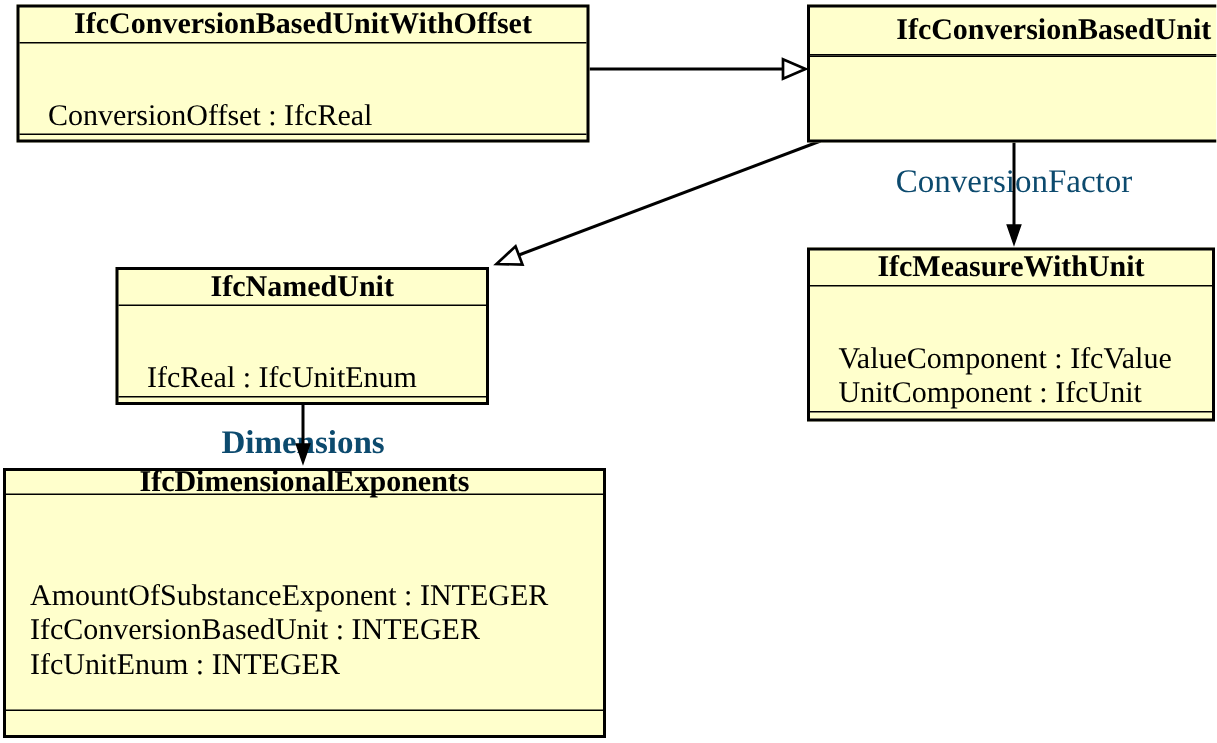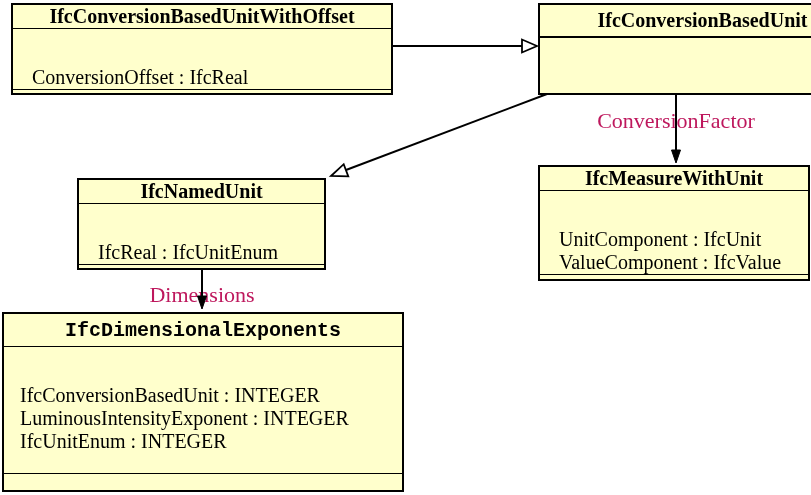--- a/index.html
+++ b/index.html
@@ -39,59 +39,59 @@
     justify-content: center;
     font-weight: bold;
     font-size: 20px;
     white-space: nowrap;
   }
   .cls-attrs {
     box-sizing: border-box;
     flex: 1 1 auto;
     display: flex;
     flex-direction: column;
-    justify-content: flex-start;
+    justify-content: center;
     padding-left: 19px;
     font-size: 20px;
     line-height: 23px;
     margin-top: 37px;
   }
   .attr-line { white-space: nowrap; }
   .cls-footer {
     box-sizing: border-box;
     border-top: 1.5px solid #000000;
   }
   .edge-label {
     position: absolute;
     z-index: 1;
     transform: translateX(-50%);
     font-size: 22px;
     line-height: 22px;
     white-space: nowrap;
-    color: #be185d;
+    color: #0c4a6e;
   }
   
   #cls0 { left: 11px;  top: 3px;   width: 382px; height: 92px;  }
   #cls0 .cls-header { height: 36px; }
   #cls0 .cls-footer { height: 22px; }
   #cls1 { left: 538px; top: 3px;   width: 329px; height: 92px;  }
   #cls1 .cls-header { height: 32px; }
   #cls1 .cls-footer { height: 22px; }
   #cls2 { left: 77px;  top: 178px; width: 249px; height: 92px;  }
   #cls2 .cls-header { height: 34px; }
   #cls2 .cls-footer { height: 22px; }
   #cls3 { left: 538px; top: 165px; width: 272px; height: 116px; }
   #cls3 .cls-header { height: 36px; }
   #cls3 .cls-footer { height: 22px; }
   #cls4 { left: 2px;   top: 312px; width: 402px; height: 180px; }
-  #cls4 .cls-header { height: 33px; font-family: Liberation Mono, monospace; }
+  #cls4 .cls-header { height: 16px; }
   #cls4 .cls-footer { height: 17px; }
   #cls4 .cls-attrs  { padding-left: 16px; }
   #label-conversionfactor { left: 676px; top: 110px; }
-  #label-dimensions       { left: 202px; top: 284px; }
+  #label-dimensions       { left: 202px; top: 284px; font-weight: bold; }
   .edge-line { stroke: #000000; stroke-width: 2; fill: none; }
   .head-hollow { fill: #ffffff; stroke: #000000; stroke-width: 1.8; }
   .head-filled { fill: #000000; stroke: #000000; stroke-width: 1; }
 </style>
 </head>
 <body>
 
 <div class="canvas">
 
   <svg class="edges" width="811" height="495" viewBox="0 0 811 495">
@@ -134,31 +134,31 @@
     <div class="cls-header">IfcNamedUnit</div>
     <div class="cls-attrs">
       <div class="attr-line">IfcReal : IfcUnitEnum</div>
     </div>
     <div class="cls-footer"></div>
   </div>
 
   <div class="uml-class" id="cls3">
     <div class="cls-header">IfcMeasureWithUnit</div>
     <div class="cls-attrs">
+      <div class="attr-line">ValueComponent : IfcValue</div>
       <div class="attr-line">UnitComponent : IfcUnit</div>
-      <div class="attr-line">ValueComponent : IfcValue</div>
     </div>
     <div class="cls-footer"></div>
   </div>
 
   <div class="uml-class" id="cls4">
     <div class="cls-header">IfcDimensionalExponents</div>
     <div class="cls-attrs">
+      <div class="attr-line">AmountOfSubstanceExponent : INTEGER</div>
       <div class="attr-line">IfcConversionBasedUnit : INTEGER</div>
-      <div class="attr-line">LuminousIntensityExponent : INTEGER</div>
       <div class="attr-line">IfcUnitEnum : INTEGER</div>
     </div>
     <div class="cls-footer"></div>
   </div>
 
   <div class="edge-label" id="label-conversionfactor">ConversionFactor</div>
   <div class="edge-label" id="label-dimensions">Dimensions</div>
 
 </div>
 

